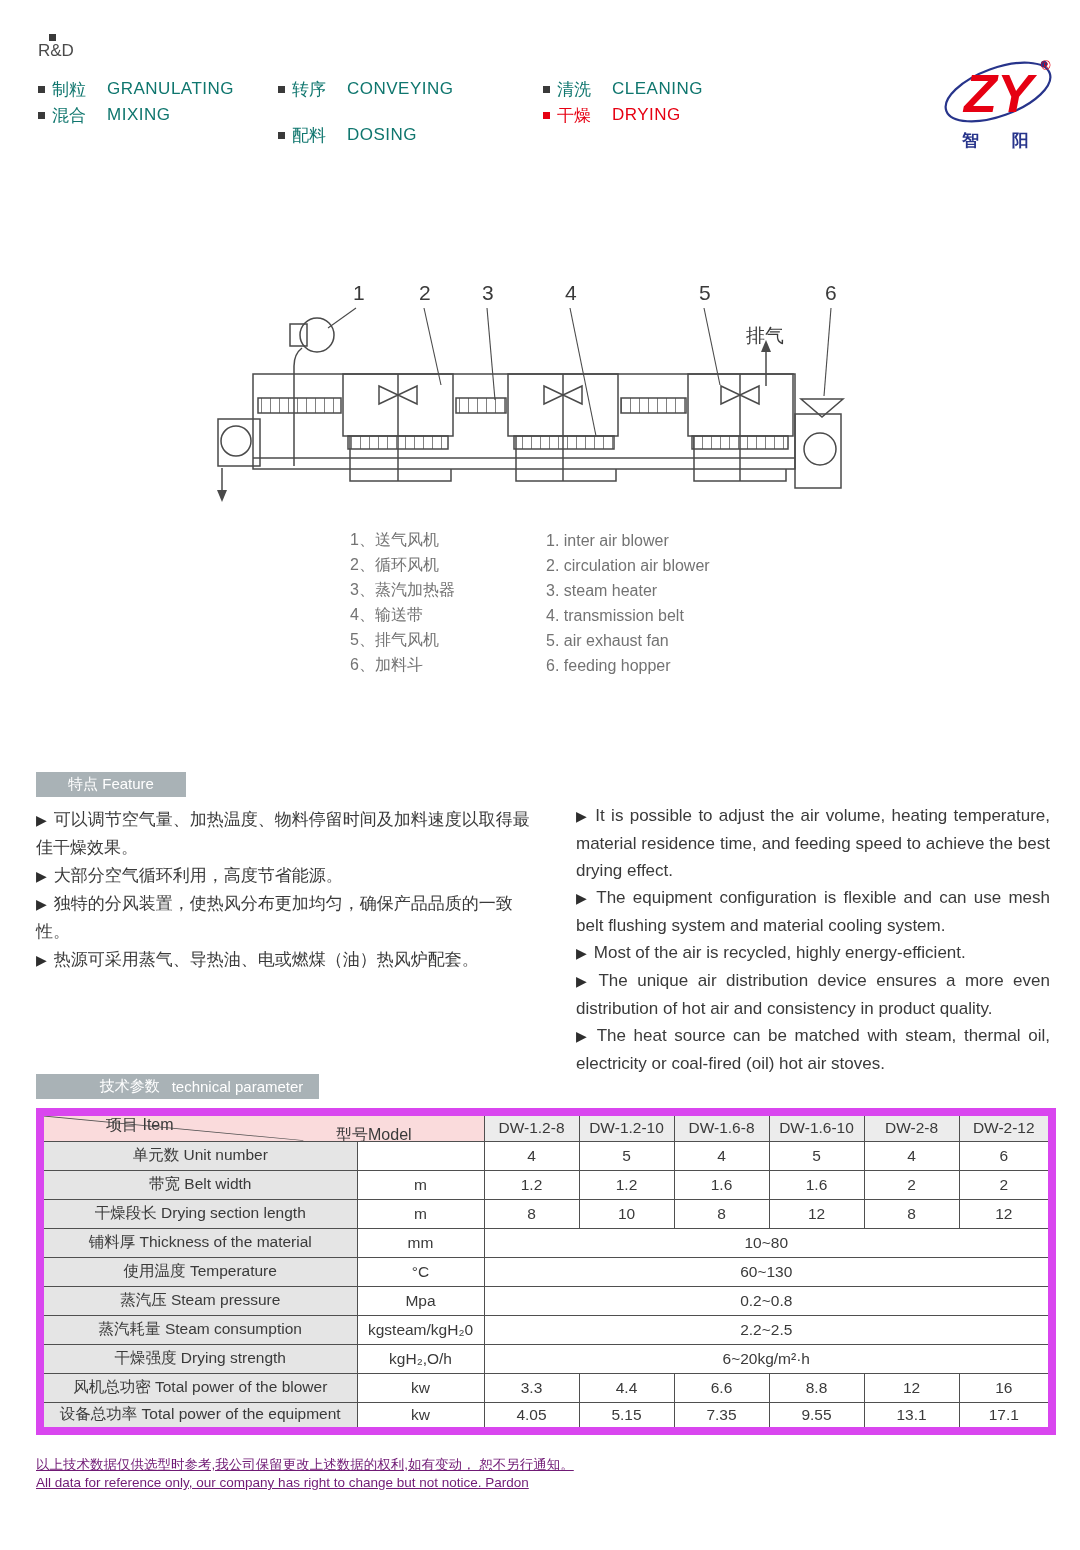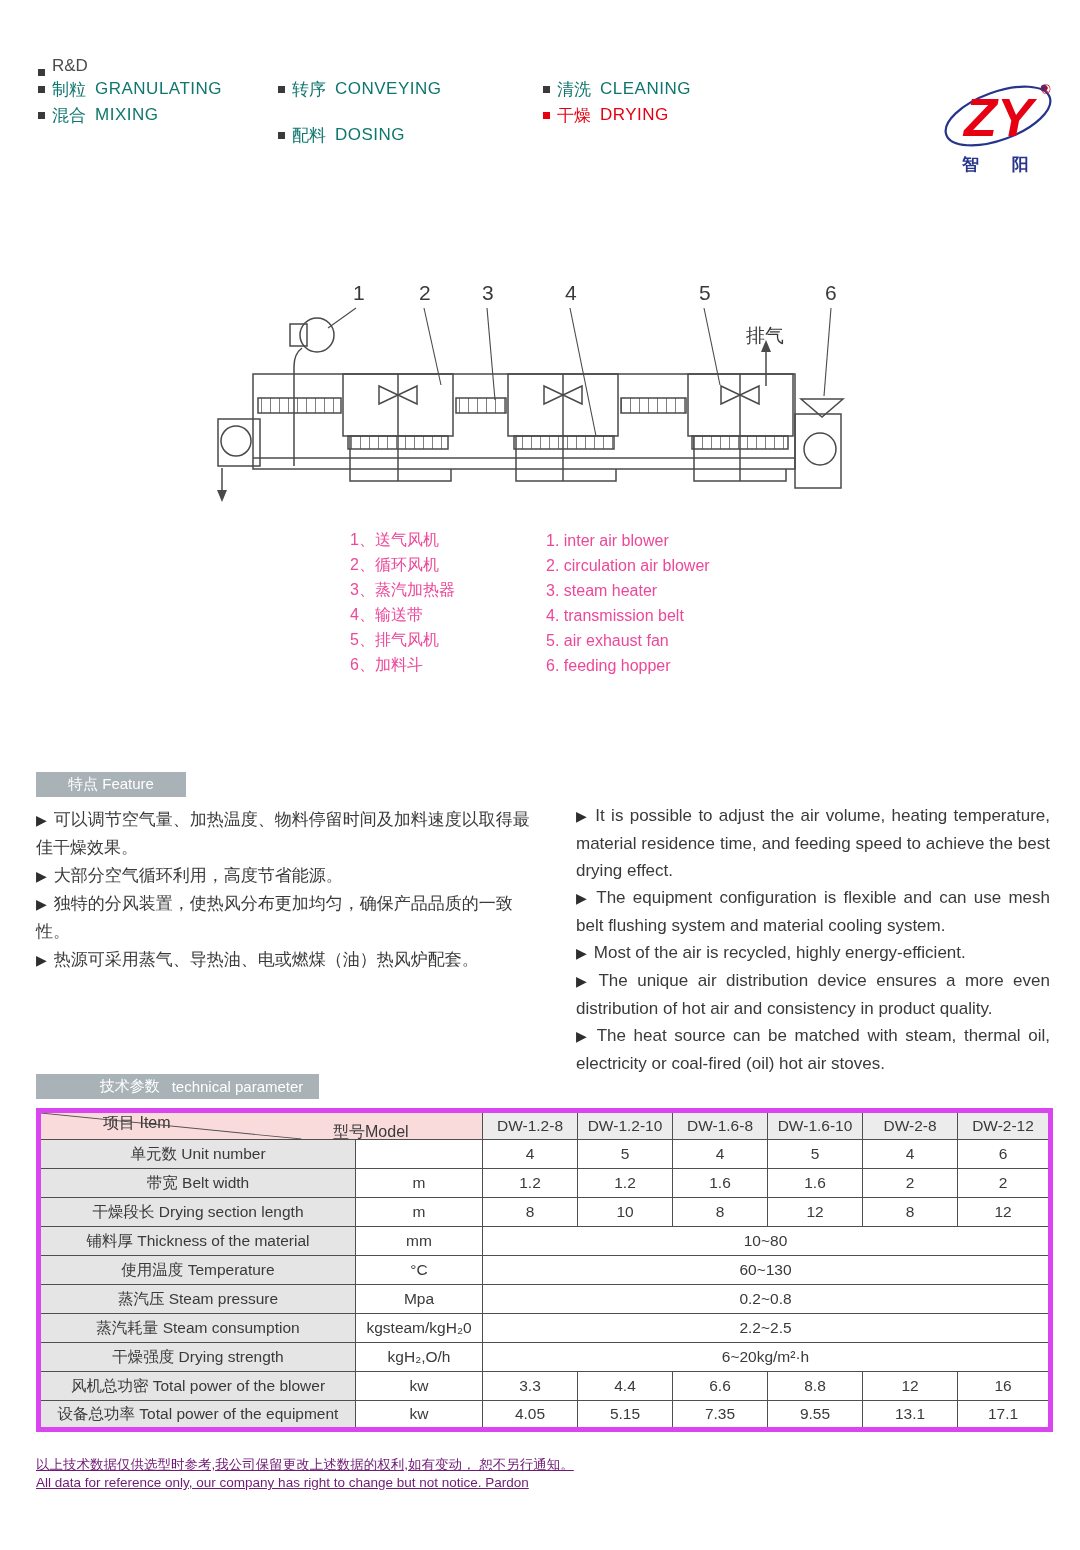--- a/index.html
+++ b/index.html
@@ -1,56 +1,56 @@
 <!DOCTYPE html>
 <html><head>
 <meta charset="utf-8">
 <style>
   * { margin:0; padding:0; box-sizing:border-box; }
   html,body { background:#ffffff; }
   body { font-family:"Liberation Sans","DejaVu Sans",sans-serif; color:#3a3a3a; }
   #page { position:relative; width:1080px; height:1550px; background:#fff; overflow:hidden; }
 
   
-  .hdr-line { position:absolute; left:38px; top:56px; font-size:17px; color:#4a4a4a; display:flex; align-items:flex-end; }
+  .hdr-line { position:absolute; left:38px; top:34px; font-size:17px; color:#4a4a4a; display:flex; align-items:center;flex-direction:column; }
   .hdr-grid { position:absolute; left:38px; top:76px; width:760px; display:flex; }
   .hdr-col { display:flex; flex-direction:column; }
   .hdr-col.c0 { width:240px; } .hdr-col.c1 { width:265px;gap:20px; } .hdr-col.c2 { width:230px; }
   .cat { display:flex; align-items:center; height:26px; font-size:17px; color:#0f766e; white-space:nowrap; }
-  .cat .en { margin-left:9px; letter-spacing:.5px; }
+  .cat .en { margin-left:21px; letter-spacing:.5px; }
   .sq { width:7px; height:7px; background:#3a3a3a; margin-right:7px; flex:0 0 auto; }
   .cat.active, .cat.active .en { color:#e60012; }
   .cat.active .sq { background:#e60012; }
 
-  .logo { position:absolute; left:940px; top:68px; width:120px; height:115px; }
+  .logo { position:absolute; left:940px; top:44px; width:120px; height:115px; }
 
   
   .diagram { position:absolute; left:198px; top:276px; width:684px; height:232px; }
-  .legend { position:absolute; left:350px; top:528px; font-size:16px; color:#ec4899; }
+  .legend { position:absolute; left:350px; top:528px; font-size:16px; color:#737373; }
   .legend-row { display:flex; height:25px; align-items:center; }
   .legend-zh { width:196px; }
   .legend-en { }
 
   
   .badge { position:absolute; background:#a9b2b6; color:#ffffff; font-size:15px;
            display:flex; align-items:center; justify-content:center; height:25px; }
   .badge-feature { left:36px; top:772px; width:150px; }
   .badge-tech { left:36px; top:1074px; width:283px;padding-left:48px; }
   .badge .b2 { margin-left:12px; }
 
   .feat-zh { position:absolute; left:36px; top:806px; width:494px; font-size:17px; line-height:28px; color:#3a3a3a; }
   .feat-en { position:absolute; left:576px; top:802px; width:474px; font-size:17px; line-height:27px; color:#3a3a3a; text-align:justify; }
   .feat p { margin:0; }
   .tri { font-size:14px; margin-right:7px; color:#2e2e2e; }
 
   
   table.tech { position:absolute; left:36px; top:1108px; width:1012px; border-collapse:collapse; table-layout:fixed; }
   table.tech td, table.tech th { border:1.5px solid #4f4f4f; font-weight:normal; font-size:15.5px; color:#3a3a3a;
       text-align:center; vertical-align:middle; padding:0; height:29px; overflow:hidden; white-space:nowrap; }
-  table.tech { border:5px solid #d946ef; }
+  table.tech { border:8px solid #d946ef; }
   td.lab { background:#e5e5e5; }
   th.corner { background:#fadbdc; position:relative; height:46px; }
   th.model { background:#ececec; height:46px; }
   .corner-item { position:absolute; left:62px; bottom:5px; font-size:16px; }
   .corner-model { position:absolute; left:292px; top:9px; font-size:16px; }
   .diag-svg { position:absolute; left:0; top:0; width:100%; height:100%; }
 
   
   .footer { position:absolute; left:36px; top:1456px; font-size:13.5px; line-height:18px; color:#701a75;text-decoration:underline; }
 </style>

